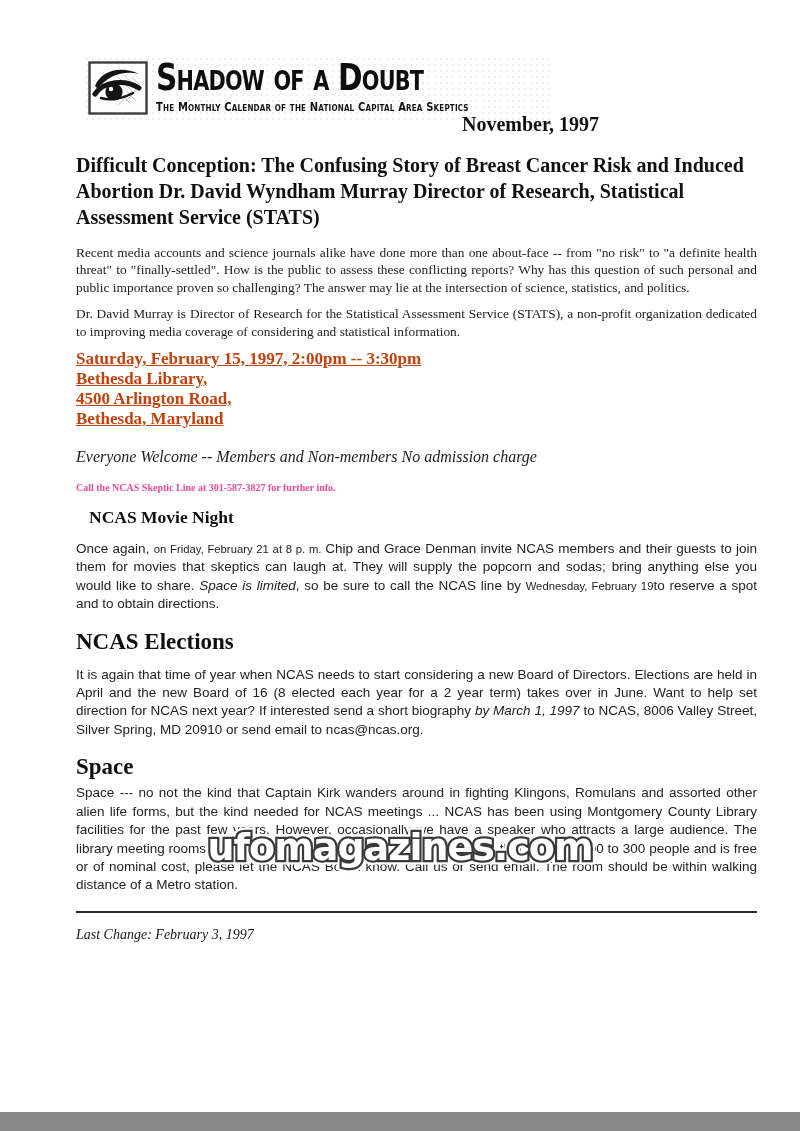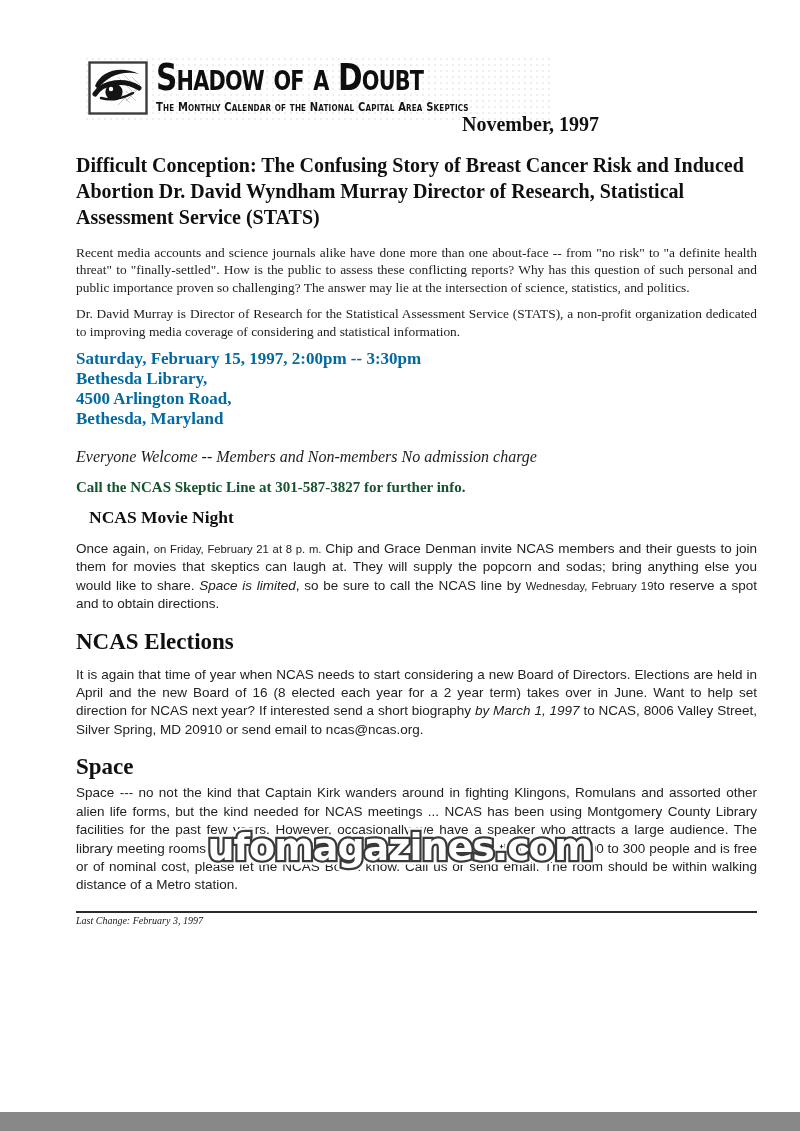--- a/index.html
+++ b/index.html
@@ -54,29 +54,29 @@
     font-size:20px;line-height:26px;font-weight:bold;color:#101010;
   }
   p.serif{
     margin:14px 0 0 0;
     font-size:13.4px;line-height:17.4px;
     text-align:justify;
   }
   p.serif.bio{margin-top:9px;}
   .event-details{
     margin-top:9px;
-    font-weight:bold;font-size:17px;line-height:20px;color:#0369a1;
+    font-weight:bold;font-size:17px;line-height:20px;color:#c2410c;text-decoration:underline;
   }
   .welcome-note{
     margin-top:20px;
     font-style:italic;font-size:16px;line-height:16px;
   }
   .info-line{
     margin-top:14px;
-    font-weight:bold;font-size:15px;line-height:17px;color:#14532d;
+    font-weight:bold;font-size:10px;line-height:17px;color:#ec4899;
   }
   h3.sec{
     margin:11px 0 0 13px;
     font-size:17.5px;line-height:21px;font-weight:bold;color:#101010;
   }
   h2.sec{
     margin:14px 0 0 0;
     font-size:23px;line-height:27px;font-weight:bold;color:#101010;
   }
   p.sans{
@@ -87,21 +87,22 @@
   }
   p.sans.movie{margin-top:12px;}
   p.sans.elections{margin-top:11px;}
   .small{font-size:11.3px;}
   .it{font-style:italic;}
   .divider{
     margin-top:16px;height:0;
     border-top:2px solid #2a2a2a;
   }
   .last-change{
-    font-style:italic;font-size:10px;line-height:16px;color:#161616;
+    margin-top:14px;
+    font-style:italic;font-size:14px;line-height:16px;color:#161616;
   }
   
   .watermark{
     position:absolute;top:824px;left:50%;
     transform:translateX(-50%);
     z-index:6;
     font-family:"DejaVu Sans", sans-serif;
     font-weight:800;
     font-size:38px;line-height:46px;
     letter-spacing:-1px;

